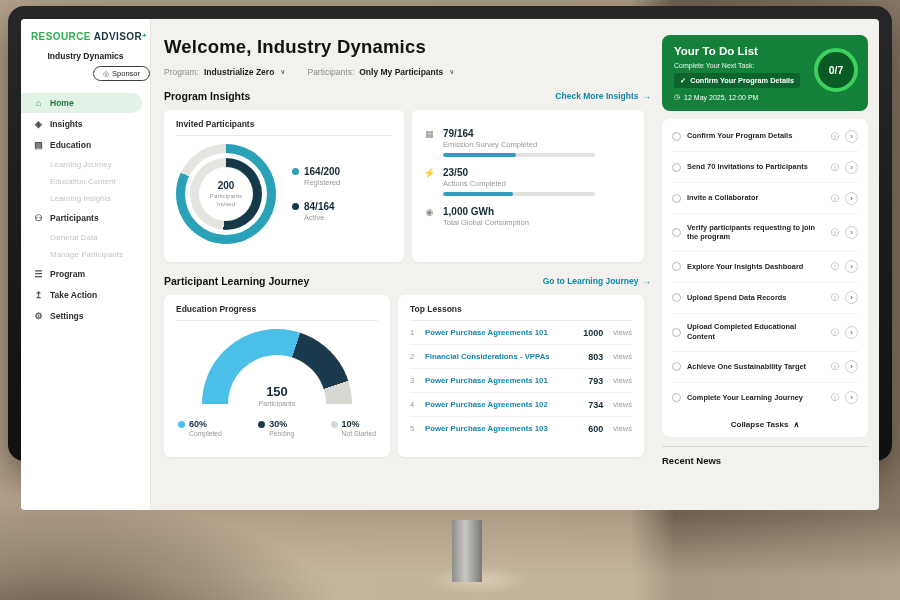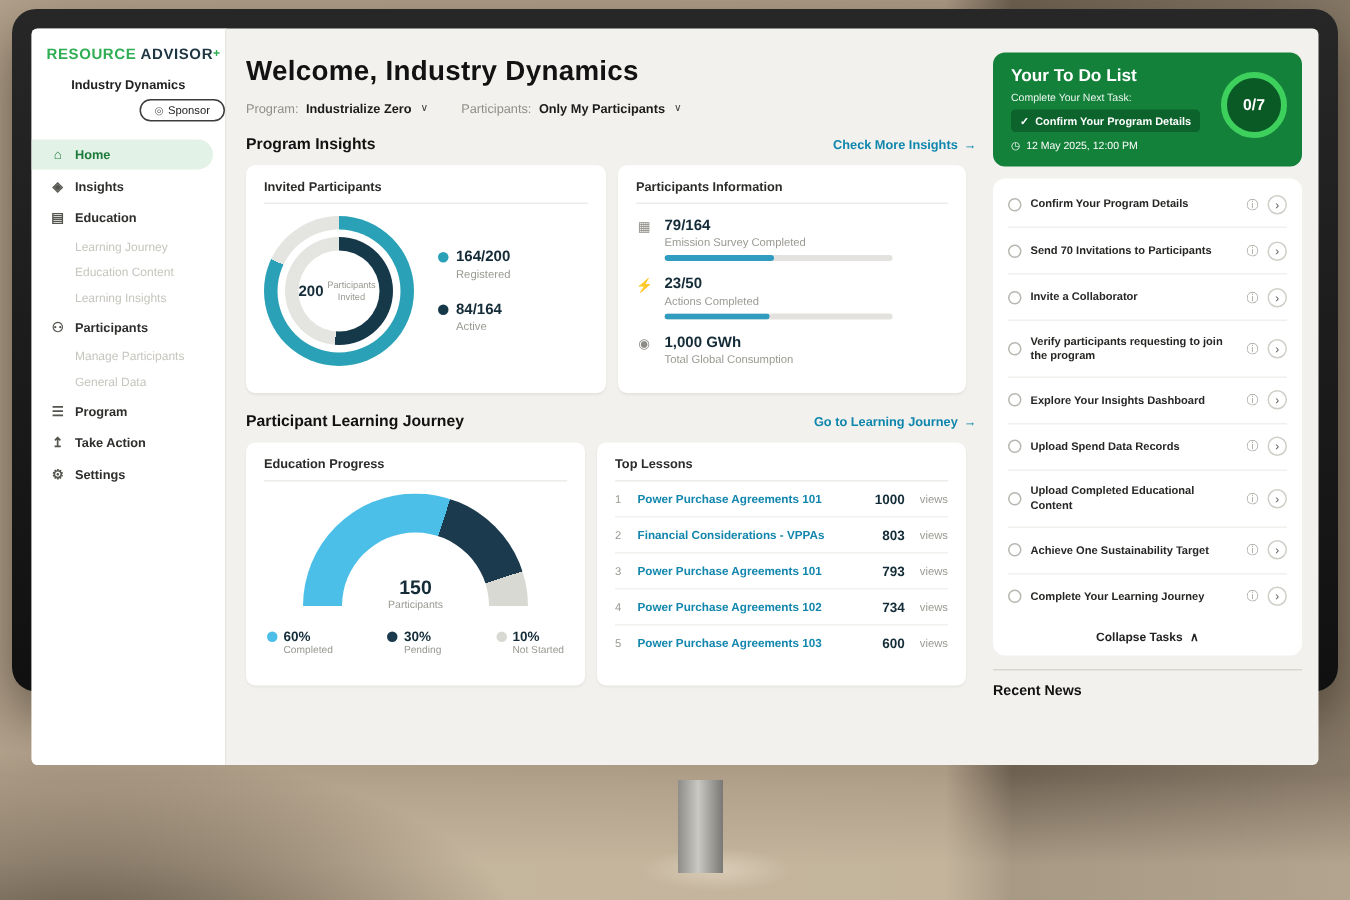--- a/index.html
+++ b/index.html
@@ -55,21 +55,21 @@
   .card.pinfo{width:232px;height:152px}
   .card.edu{width:226px;height:162px}
   .card.lessons{width:246px;height:162px}
 
   
   .invited-body{display:flex;align-items:center;gap:16px;margin-top:8px}
   .ring{border-radius:50%;display:flex;align-items:center;justify-content:center;flex:none}
   .ring.outer{width:100px;height:100px}
   .ring-gap{width:82px;height:82px;background:#fff;border-radius:50%;display:flex;align-items:center;justify-content:center}
   .ring.inner{width:72px;height:72px}
-  .donut-center{width:54px;height:54px;background:#fff;border-radius:50%;display:flex;
+  .donut-center{width:54px;height:54px;background:#fff;border-radius:50%;display:flex;flex-direction:column;
     align-items:center;justify-content:center;text-align:center}
   .dc-val{font-size:10px;font-weight:bold;color:#142c38}
   .dc-lab{font-size:6.2px;color:#9a9992;margin-top:1px;line-height:1.25;width:44px}
   .leg{display:flex;flex-direction:column;gap:14px}
   .leg-top{display:flex;align-items:center;gap:5px}
   .dot{width:7px;height:7px;border-radius:50%;flex:none}
   .leg-val{font-size:10px;font-weight:bold;color:#142c38}
   .leg-lab{font-size:7.5px;color:#9a9992;margin-left:12px;margin-top:1px}
 
   
@@ -162,22 +162,22 @@
           <span class="nav-ic">▤</span>
           <span>Education</span>
         </div>
         <div class="nav-sub">Learning Journey</div>
         <div class="nav-sub">Education Content</div>
         <div class="nav-sub">Learning Insights</div>
         <div class="nav-item">
           <span class="nav-ic">⚇</span>
           <span>Participants</span>
         </div>
+        <div class="nav-sub">General Data</div>
         <div class="nav-sub">Manage Participants</div>
-        <div class="nav-sub">General Data</div>
         <div class="nav-item">
           <span class="nav-ic">☰</span>
           <span>Program</span>
         </div>
         <div class="nav-item">
           <span class="nav-ic">↥</span>
           <span>Take Action</span>
         </div>
         <div class="nav-item">
           <span class="nav-ic">⚙</span>
@@ -238,21 +238,20 @@
                   <span class="dot" style="background: rgb(22, 57, 74);"></span>
                   <span class="leg-val">84/164</span>
                 </div>
                 <div class="leg-lab">Active</div>
               </div>
             </div>
           </div>
         </div>
 
         <div class="card pinfo">
-          <div class="card-title">Participants Information</div>
           <div class="info-rows">
             <div class="info-row">
               <div class="info-ic">▦</div>
               <div>
                 <div class="info-val">79/164</div>
                 <div class="info-lab">Emission Survey Completed</div>
                 <div class="bar">
                     <div class="bar-fill" style="width: 48.2%;"></div>
                   </div>
               </div>

